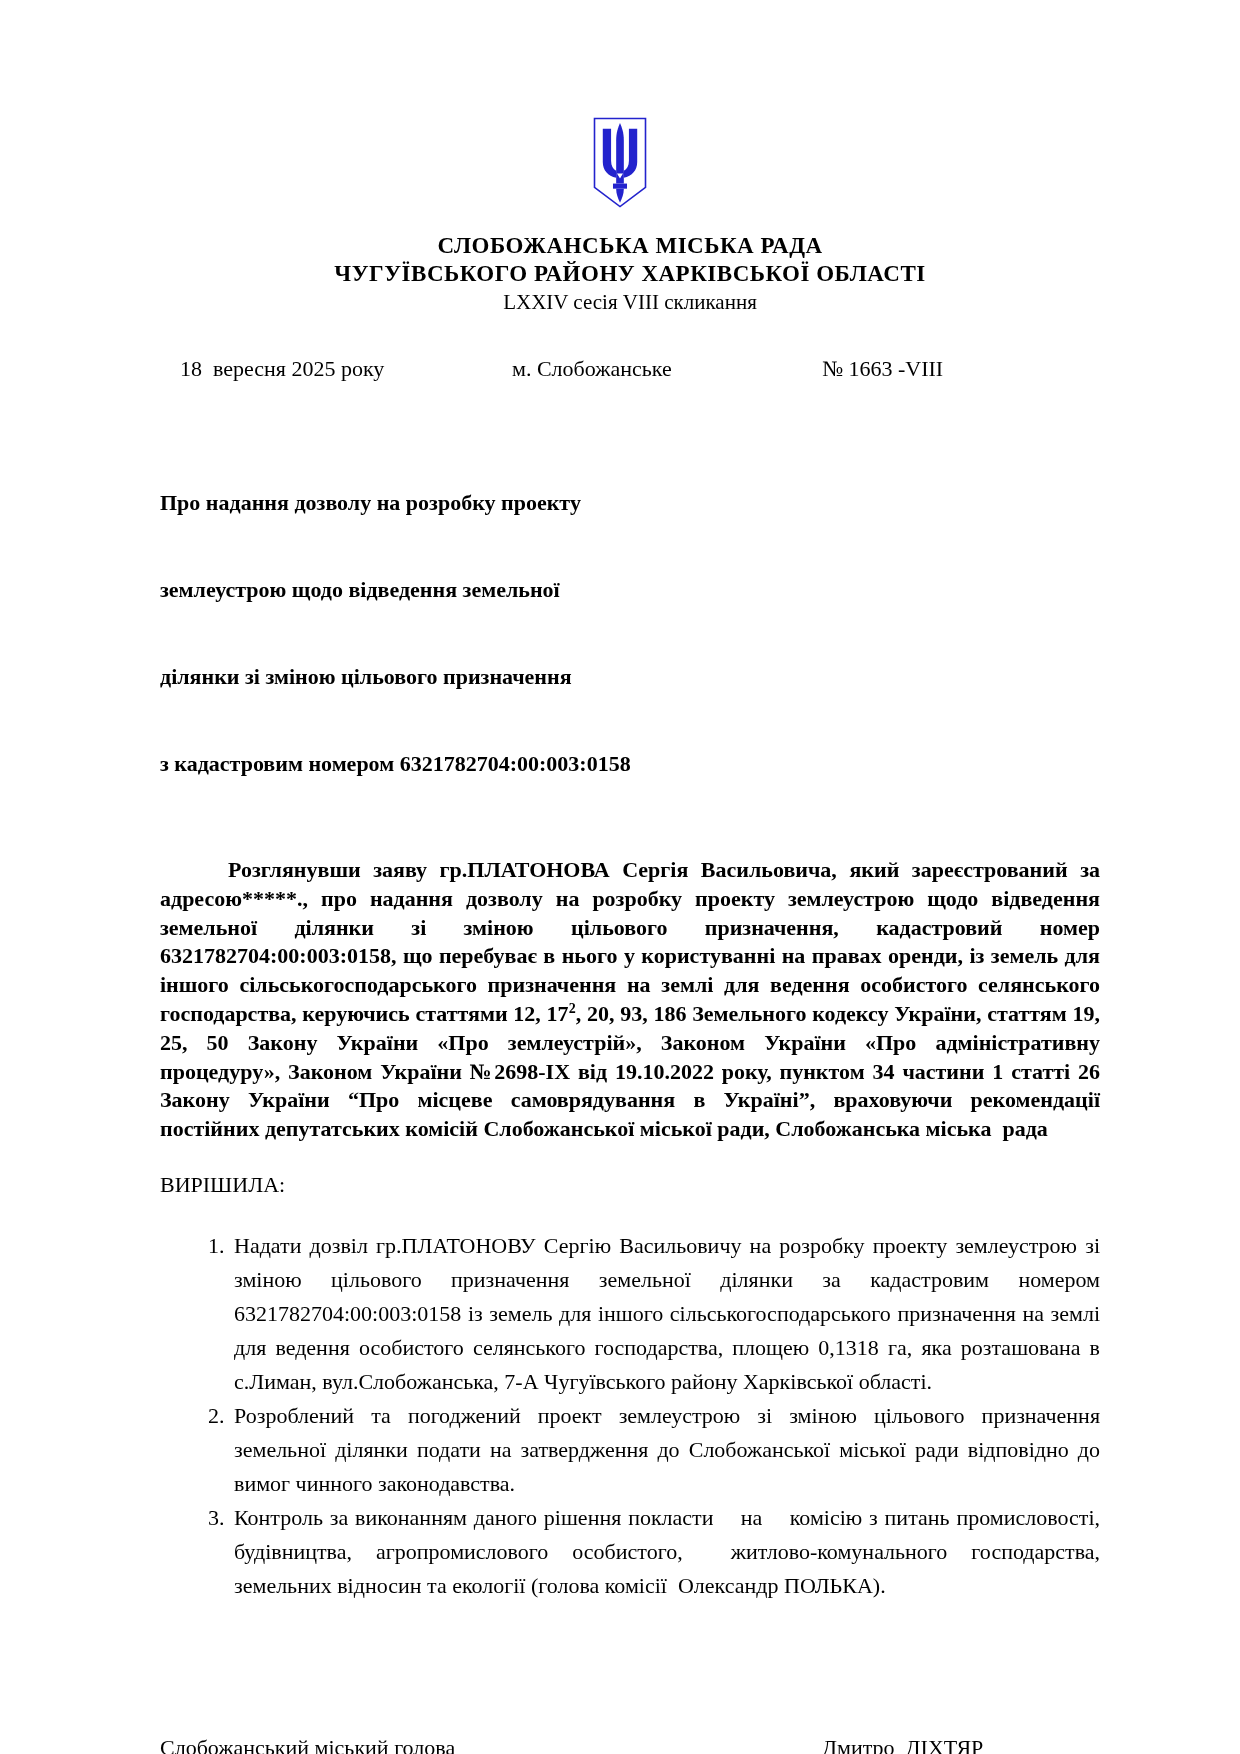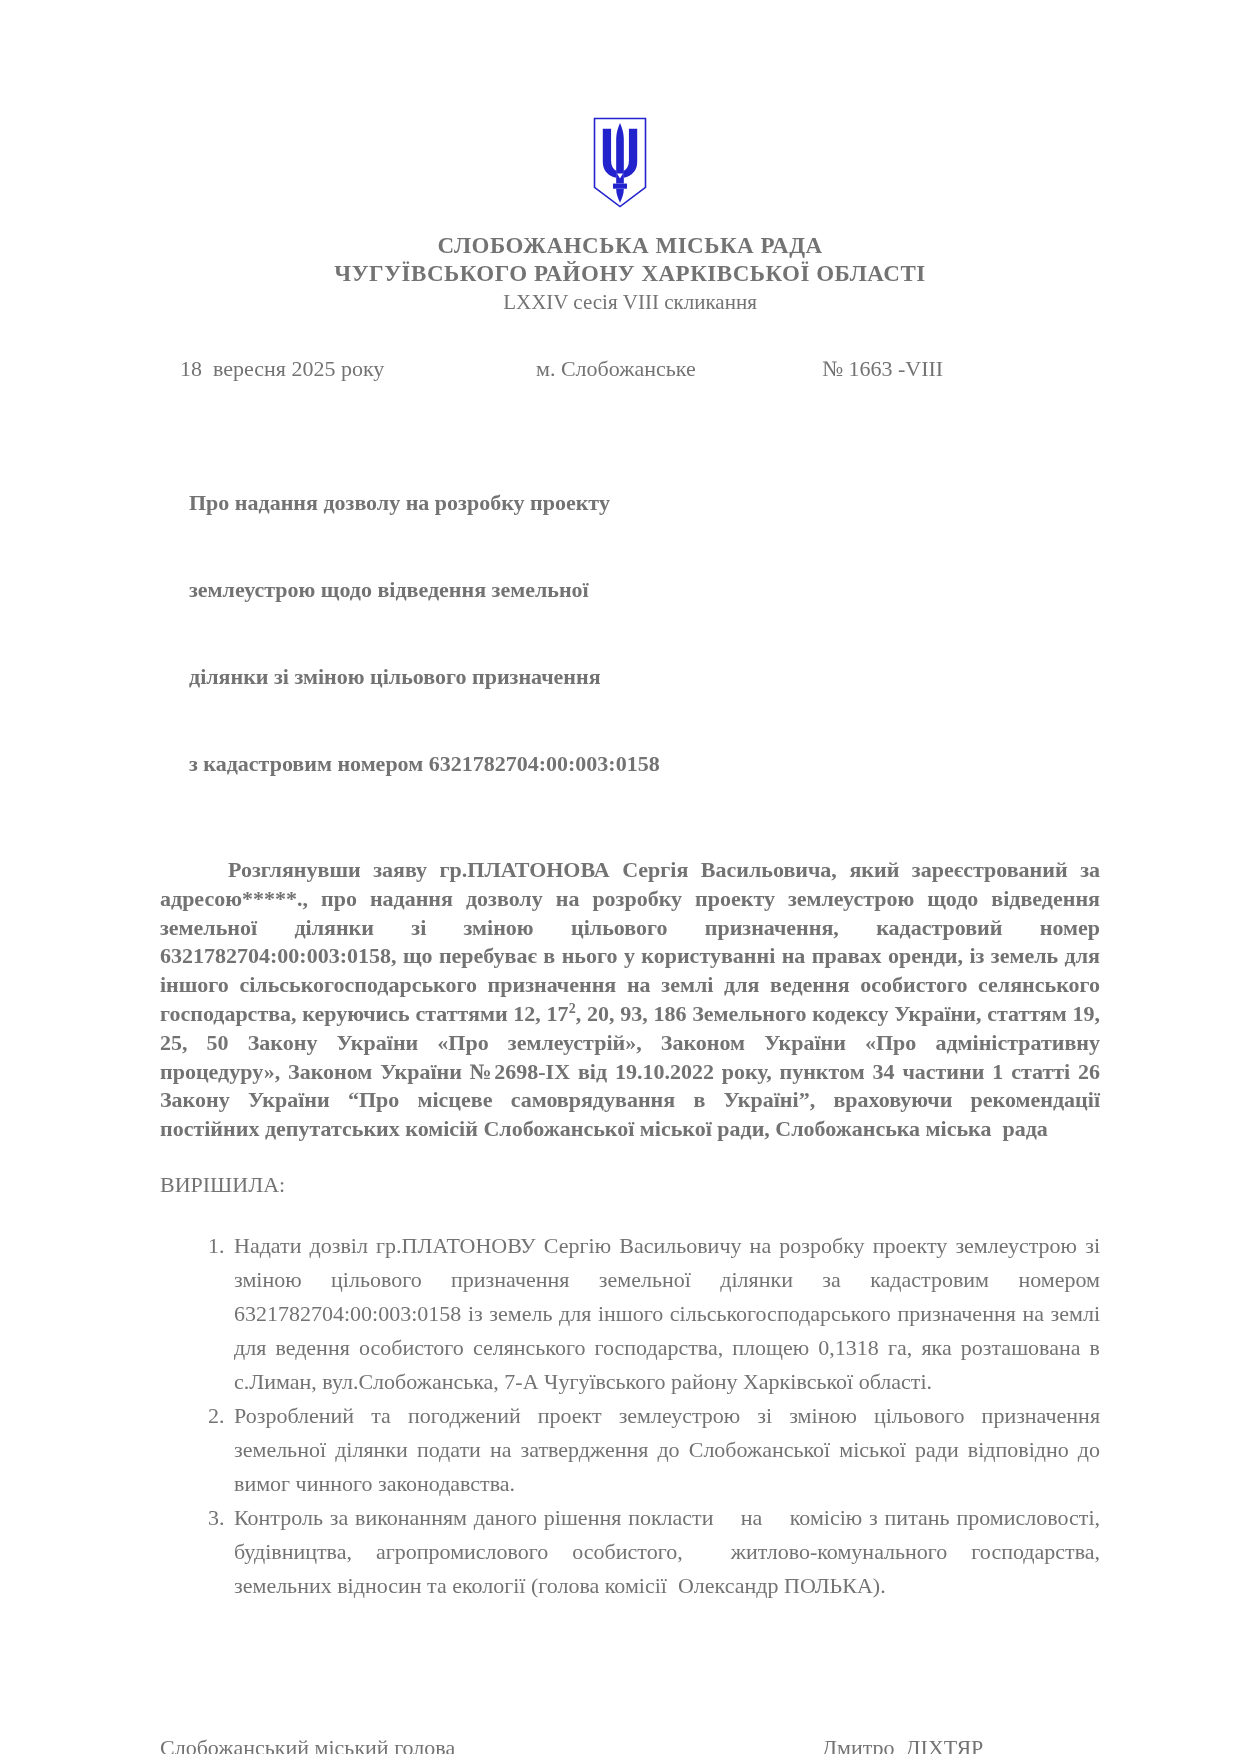--- a/index.html
+++ b/index.html
@@ -1,21 +1,21 @@
 <!DOCTYPE html>
 <html><head>
 <meta charset="utf-8">
 <style>
   html, body { margin: 0; padding: 0; background: #ffffff; }
   .page {
     position: relative;
     width: 1240px;
     height: 1754px;
     background: #ffffff;
-    color: #737373;
+    color: #000000;
     font-family: "Liberation Serif", serif;
     overflow: hidden;
   }
   .content { margin-left: 160px; margin-right: 140px; }
 
   .emblem-wrap { padding-top: 116px; text-align: center; }
   .emblem { width: 64px; height: 102px; display: inline-block; }
 
   .org1, .org2 {
     text-align: center;
@@ -41,30 +41,29 @@
   }
   .date-row {
     position: relative;
     margin-top: 40px;
     height: 30px;
     font-size: 22px;
     white-space: pre-wrap;
   }
   .date-row .seg { position: absolute; top: 0; }
   .seg-date   { left: 20px; }
-  .seg-place  { left: 376px; }
+  .seg-place  { left: 352px; }
   .seg-number { left: 662px; }
 
   .subject {
     margin-top: 44px;
     font-weight: bold;
     font-size: 22px;
     line-height: 29px;
     white-space: pre-wrap;
-    margin-left: 29px;
   }
 
   .preamble {
     margin: 20px 0 0 0;
     font-size: 22px;
     line-height: 28.8px;
     text-align: justify;
     text-indent: 68px;
     white-space: pre-wrap;
     font-weight: bold;

